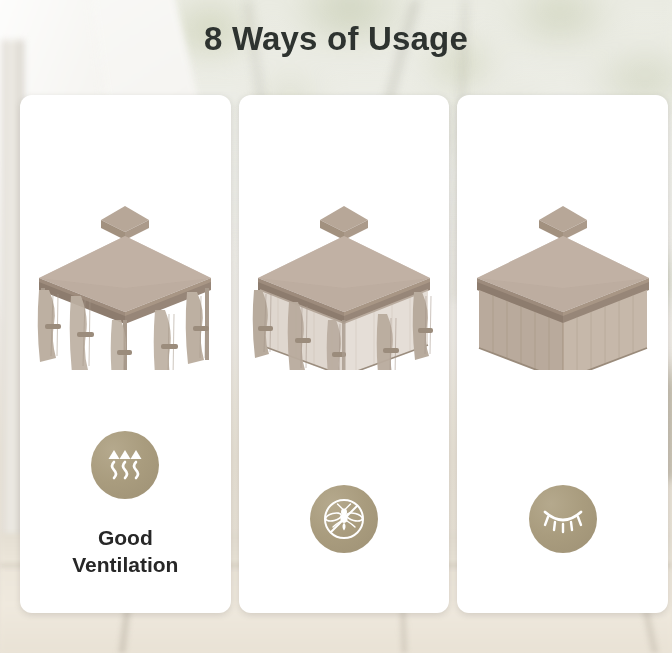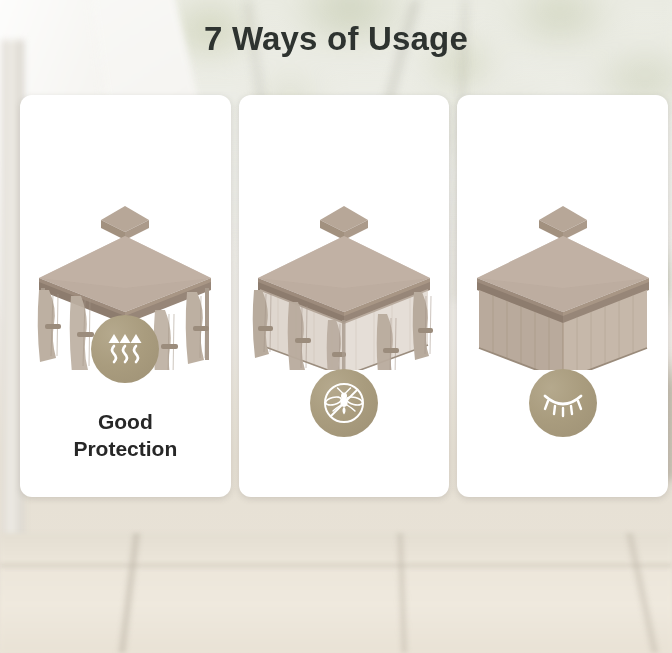--- a/index.html
+++ b/index.html
@@ -129,21 +129,21 @@
     font-weight: bold;
     color: #2e3330;
     letter-spacing: .2px;
     z-index: 5;
   }
 
   
   .cards {
     position: absolute;
     left: 20px; top: 95px;
-    width: 648px; height: 402px;
+    width: 648px; height: 518px;
     display: flex;
     gap: 8px;
     z-index: 4;
   }
   .card {
     flex: 1 1 0;
     position: relative;
     background: #ffffff;
     border-radius: 12px;
     box-shadow: 0 2px 6px rgba(90,85,75,.18);
@@ -191,21 +191,21 @@
     <div class="bg-foliage"></div>
     <div class="bg-trunks"></div>
     <div class="bg-wall"></div>
     <div class="bg-wall-edge"></div>
     <div class="bg-post"></div>
     <div class="bg-plant"></div>
     <div class="bg-floor"></div>
     <div class="bg-floor-lines"></div>
   </div>
 
-  <div class="title">7 Ways of Usage</div>
+  <div class="title">8 Ways of Usage</div>
 
   <div class="cards">
 
     <div class="card">
       <div class="art">
         <svg class="gz" width="200" height="180" viewBox="0 0 200 180">
 
           <polygon points="100,16 124,30 100,42 76,30" fill="#b7a798"></polygon>
           <polygon points="76,30 100,42 100,50 76,38" fill="#a2917f"></polygon>
           <polygon points="124,30 100,42 100,50 124,38" fill="#ab9a8a"></polygon>
@@ -259,21 +259,21 @@
               <path d="M21 34 q4 -4 0 -8 q-4 -4 0 -8"></path>
               <path d="M32 34 q4 -4 0 -8 q-4 -4 0 -8"></path>
             </g>
             <polygon points="10,6 15.5,15 4.5,15" fill="#ffffff"></polygon>
             <polygon points="21,6 26.5,15 15.5,15" fill="#ffffff"></polygon>
             <polygon points="32,6 37.5,15 26.5,15" fill="#ffffff"></polygon>
           </svg>
         </div>
         <div class="label">
           <div>Good</div>
-          <div>Protection</div>
+          <div>Ventilation</div>
         </div>
       </div>
     </div>
 
     <div class="card">
       <div class="art">
         <svg class="gz" width="200" height="180" viewBox="0 0 200 180">
           <polygon points="100,16 124,30 100,42 76,30" fill="#b7a798"></polygon>
           <polygon points="76,30 100,42 100,50 76,38" fill="#a2917f"></polygon>
           <polygon points="124,30 100,42 100,50 124,38" fill="#ab9a8a"></polygon>

